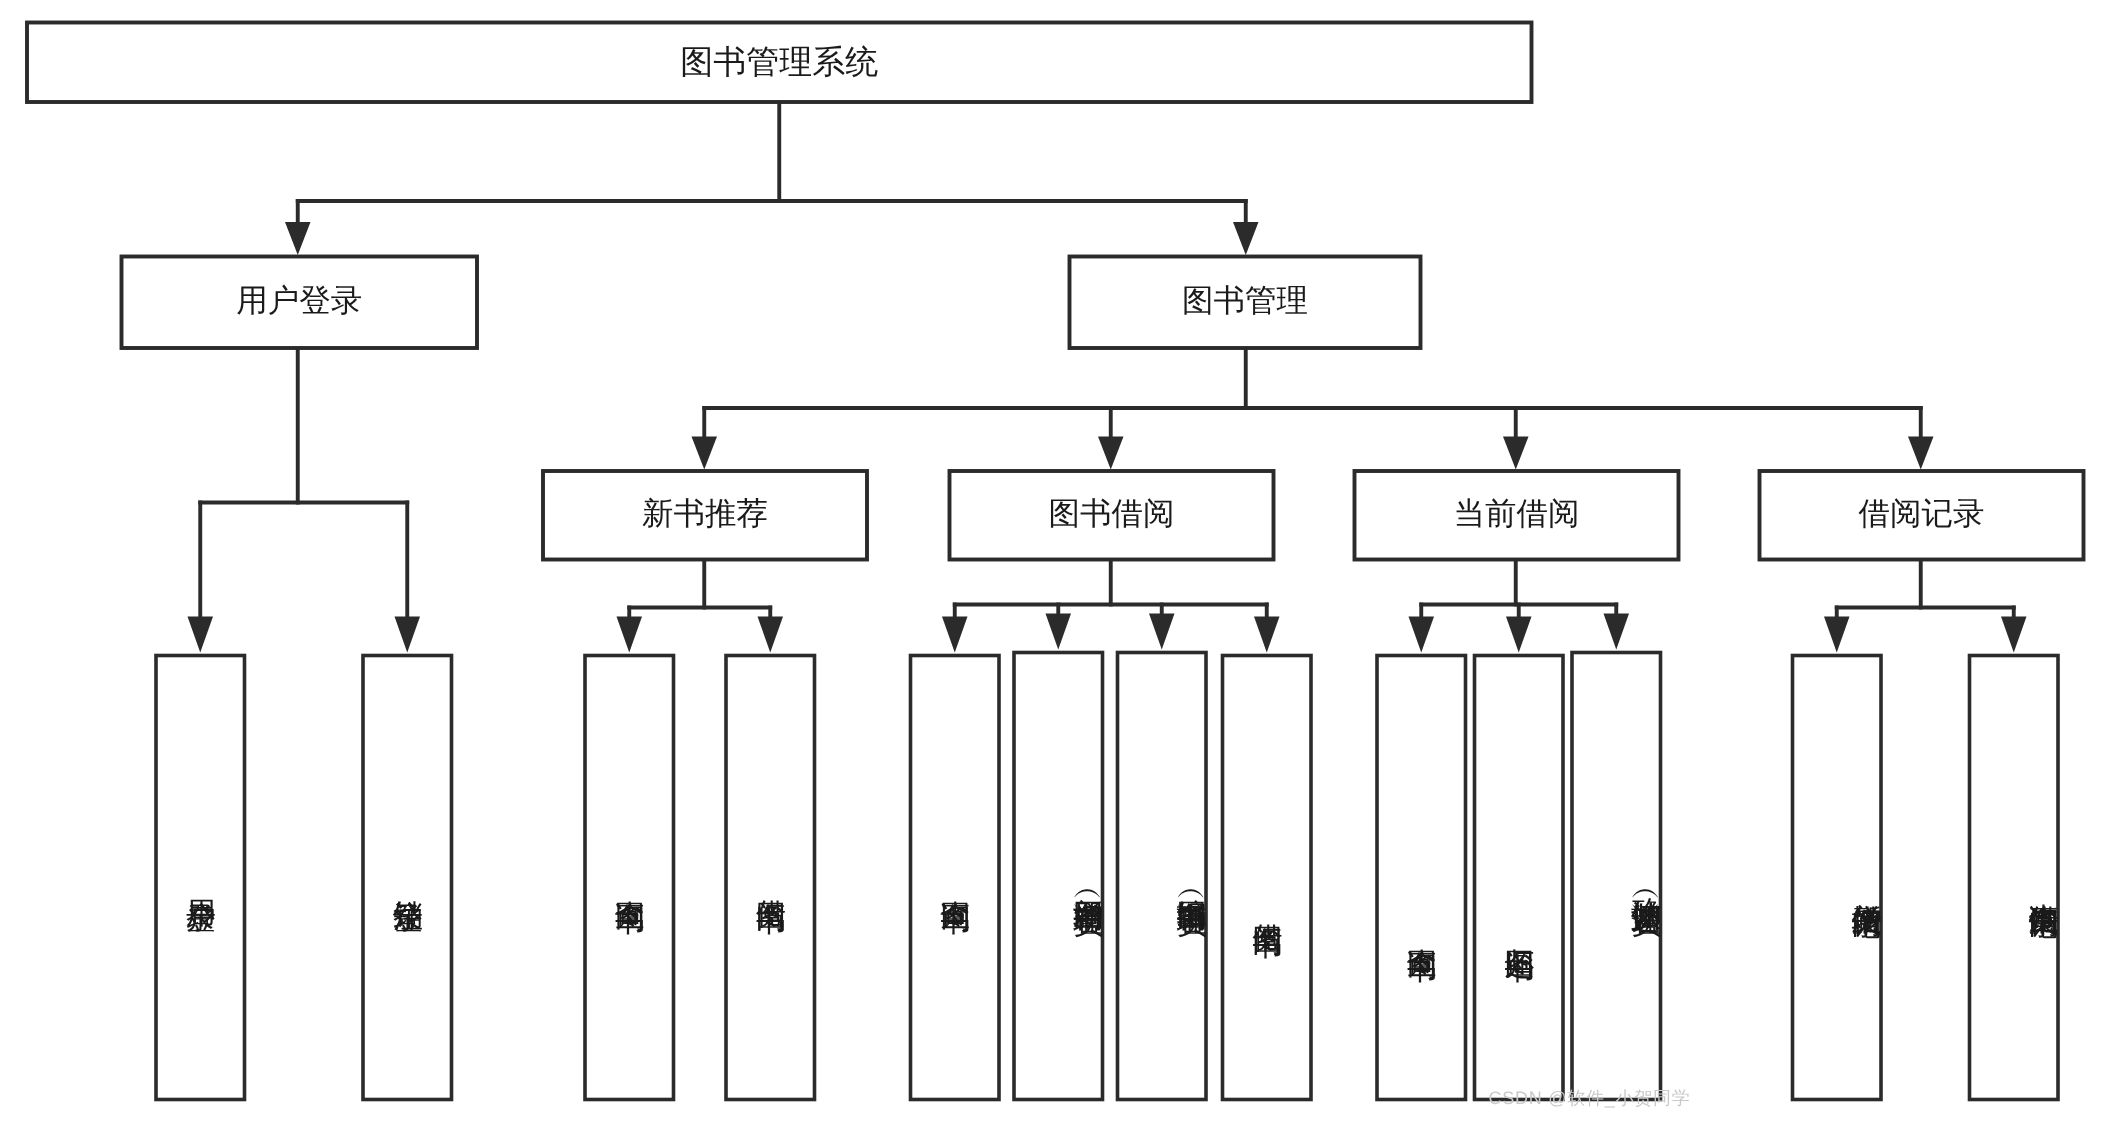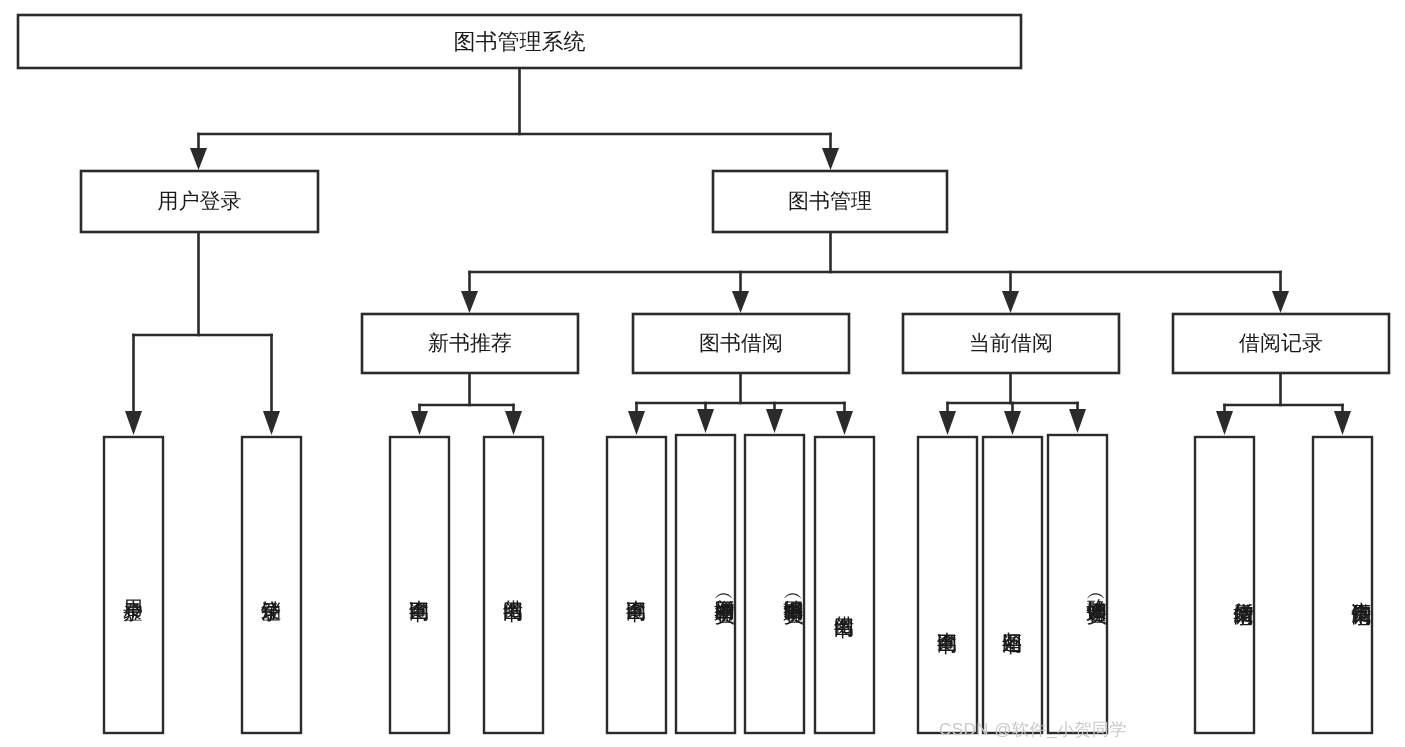--- a/index.html
+++ b/index.html
@@ -67,21 +67,21 @@
     align-items: flex-start;
     justify-content: center;
     white-space: nowrap;
     pointer-events: none;
   }
   .watermark {
     position: absolute;
     right: 8px;
     bottom: 6px;
     font-family: "Liberation Sans", "DejaVu Sans", sans-serif;
-    font-size: 17px;
+    font-size: 12px;
     color: #c9c9c9;
     white-space: nowrap;
     letter-spacing: 0.5px;
   }
 </style>
 </head>
 <body>
 
 <div id="diagram-root">
 

